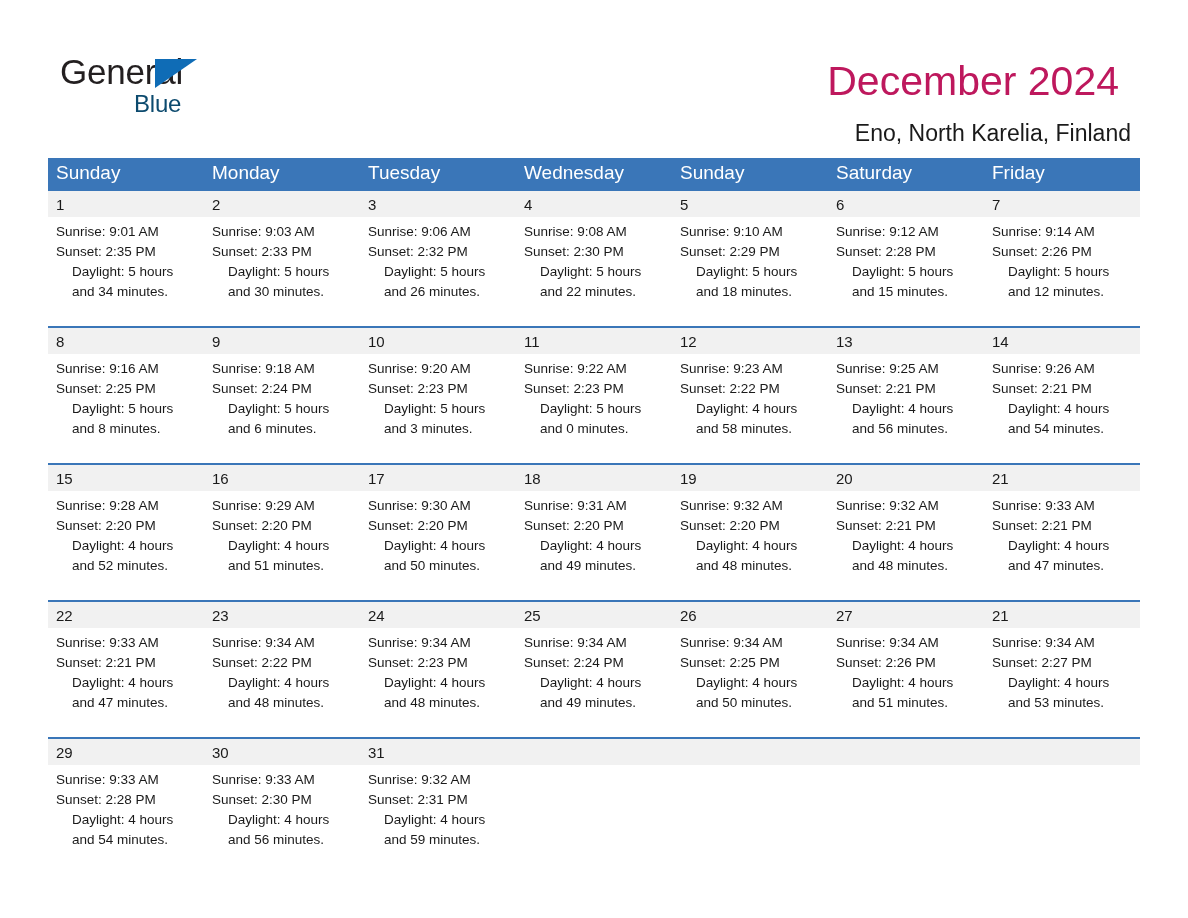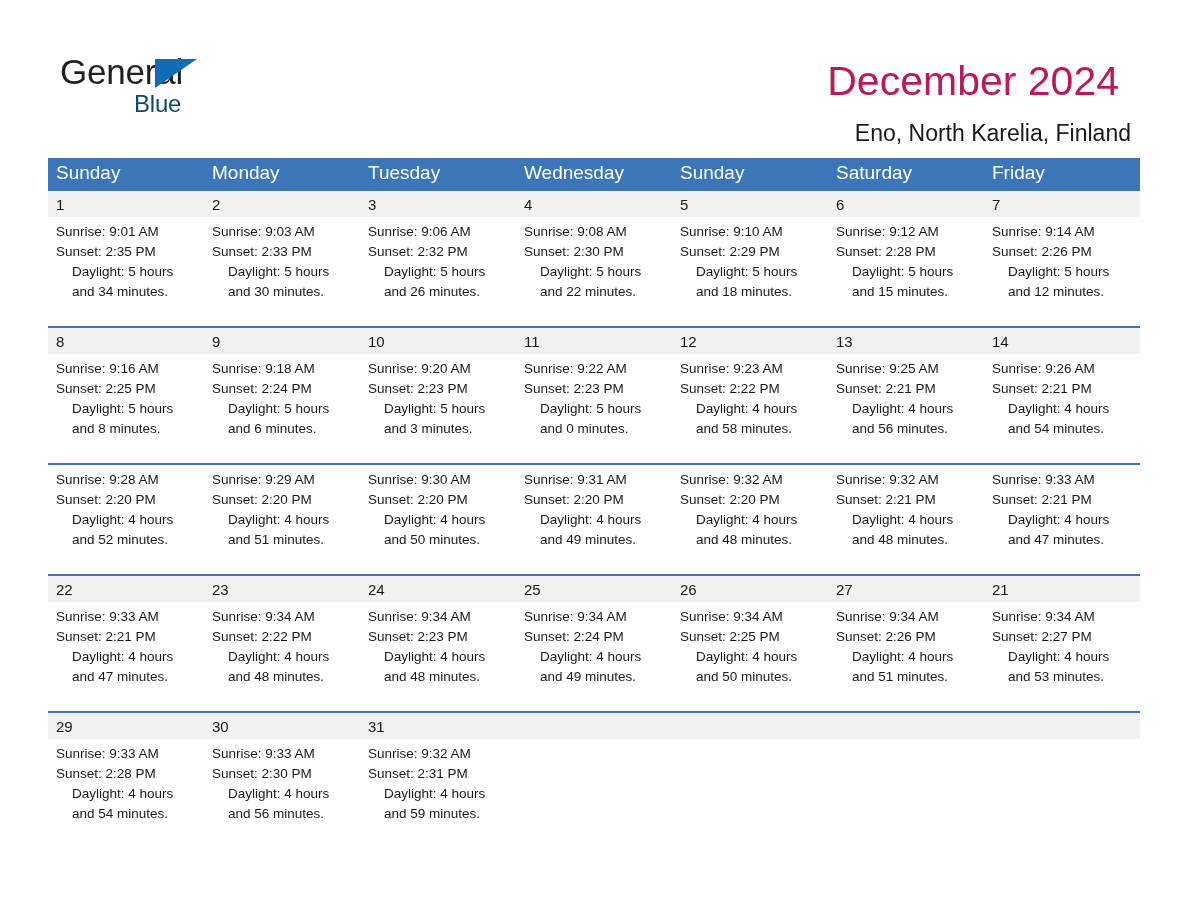--- a/index.html
+++ b/index.html
@@ -285,20 +285,29 @@
             </div>
             <div class="info-cell">
               <div>Sunrise: 9:26 AM</div>
               <div>Sunset: 2:21 PM</div>
               <div class="daylight-wrap">Daylight: 4 hours and 54 minutes.</div>
             </div>
           </div>
         </div>
         <div class="week">
           <div class="week-sep"></div>
+          <div class="daynum-row">
+            <div class="daynum-cell">15</div>
+            <div class="daynum-cell">16</div>
+            <div class="daynum-cell">17</div>
+            <div class="daynum-cell">18</div>
+            <div class="daynum-cell">19</div>
+            <div class="daynum-cell">20</div>
+            <div class="daynum-cell">21</div>
+          </div>
           <div class="info-row">
             <div class="info-cell">
               <div>Sunrise: 9:28 AM</div>
               <div>Sunset: 2:20 PM</div>
               <div class="daylight-wrap">Daylight: 4 hours and 52 minutes.</div>
             </div>
             <div class="info-cell">
               <div>Sunrise: 9:29 AM</div>
               <div>Sunset: 2:20 PM</div>
               <div class="daylight-wrap">Daylight: 4 hours and 51 minutes.</div>

